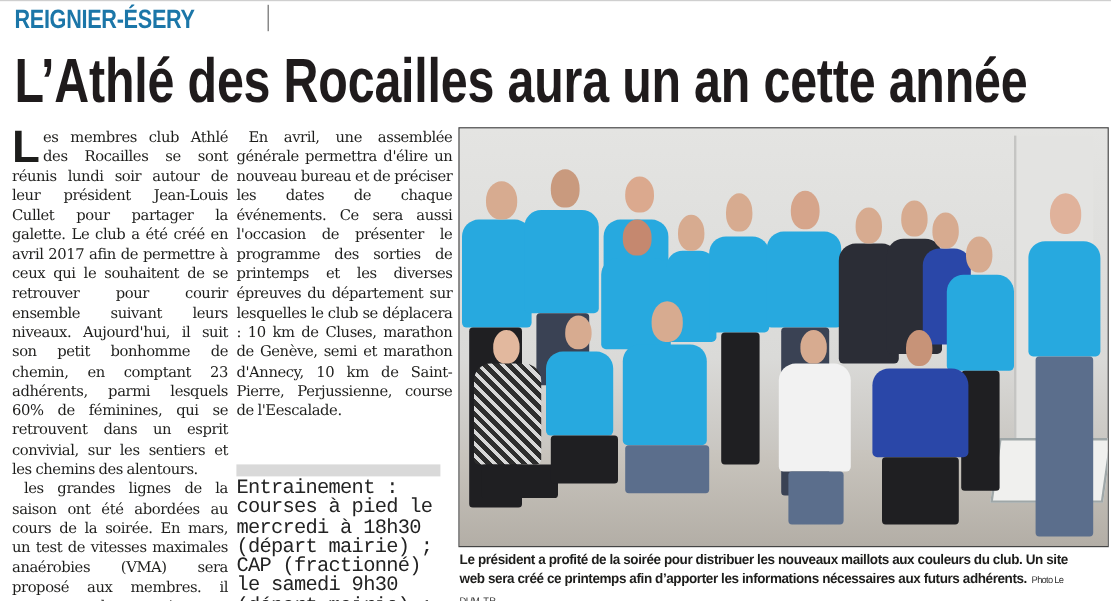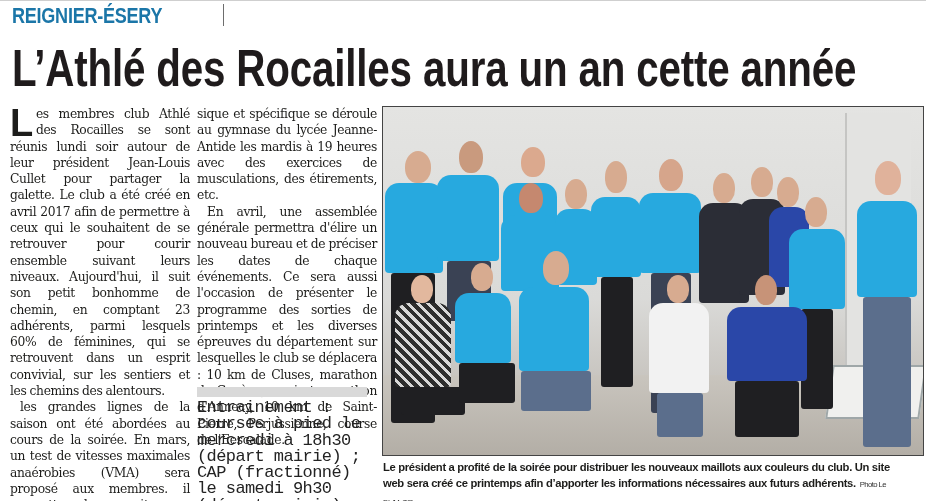--- a/index.html
+++ b/index.html
@@ -72,21 +72,20 @@
 <div class="rubric">REIGNIER-ÉSERY</div>
 <div class="rubric-sep"></div>
 <h1 class="headline" style="margin:0;">L’Athlé des Rocailles aura un an cette année</h1>
 
 <div class="col col1">
   <p><span class="dropcap">L</span><span>es membres club Athlé des Rocailles se sont réunis lundi soir autour de leur président Jean-Louis Cullet pour partager la galette. Le club a été créé en avril 2017 afin de permettre à ceux qui le souhaitent de se retrouver pour courir ensemble suivant leurs niveaux. Aujourd'hui, il suit son petit bonhomme de chemin, en comptant 23 adhérents, parmi lesquels 60% de féminines, qui se retrouvent dans un esprit convivial, sur les sentiers et les chemins des alentours.</span></p>
   <p class="ind">les grandes lignes de la saison ont été abordées au cours de la soirée. En mars, un test de vitesses maximales anaérobies (VMA) sera proposé aux membres. il permettra de connaitre ses seuils et donc d'axer l'entrainement sur ses capacités à tenir une allure de course. Une préparation phy-</p>
 </div>
 
 <div class="col col2">
-  <p>sique et spécifique se déroule au gymnase du lycée Jeanne-Antide les mardis à 19 heures avec des exercices de musculations, des étirements, etc.</p>
   <p class="ind">En avril, une assemblée générale permettra d'élire un nouveau bureau et de préciser les dates de chaque événements. Ce sera aussi l'occasion de présenter le programme des sorties de printemps et les diverses épreuves du département sur lesquelles le club se déplacera : 10 km de Cluses, marathon de Genève, semi et marathon d'Annecy, 10 km de Saint-Pierre, Perjussienne, course de l'Eescalade.</p>
 </div>
 
 <div class="infobar"></div>
 <div class="infobox">Entrainement : courses à pied le mercredi à 18h30 (départ mairie) ; CAP (fractionné) le samedi 9h30 (départ mairie) ; CAP le dimanche à 9h (départ Carrefour Market).</div>
 
 <div class="photo-frame" title="Group photo of club members wearing new light-blue club shirts">
   <div class="door"></div>
   <div class="floor"></div>
   <div class="table-prop"></div>

